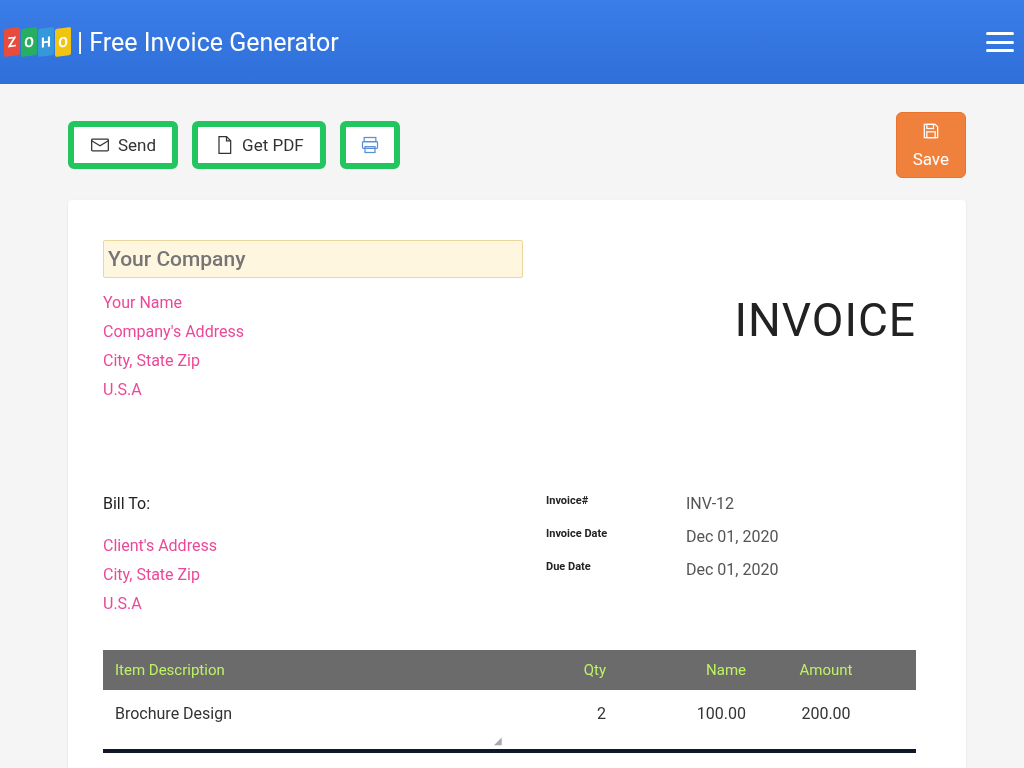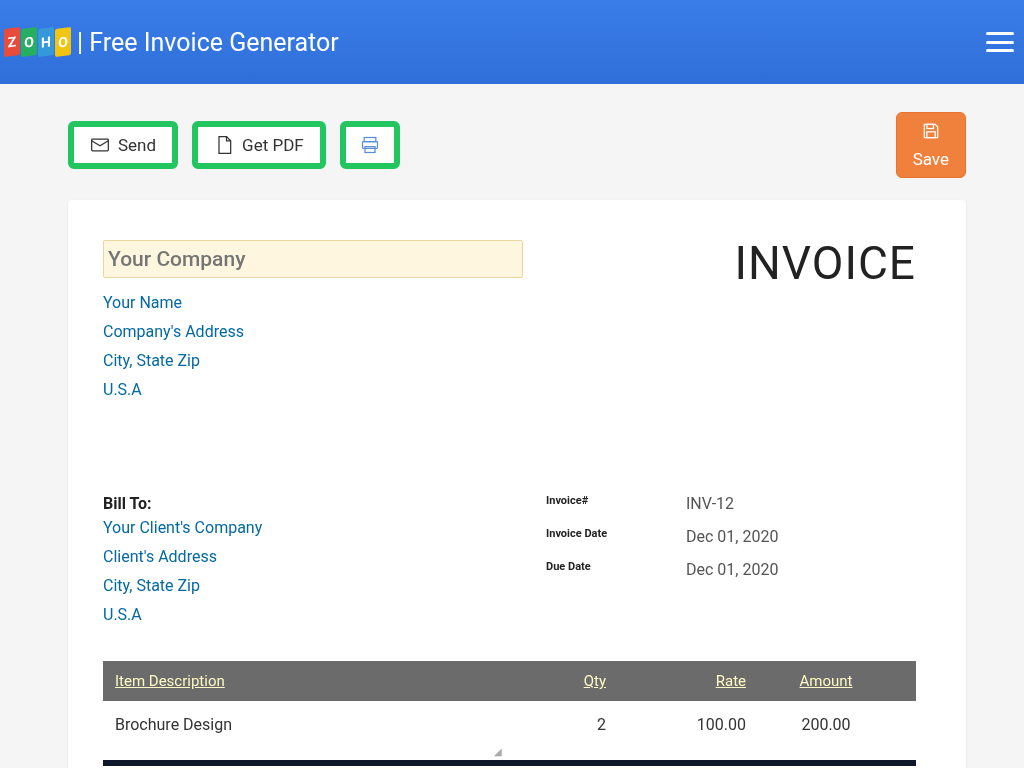--- a/index.html
+++ b/index.html
@@ -110,60 +110,61 @@
       background: #fff;
       margin: 22px 58px 0 68px;
       border-radius: 4px;
       padding: 40px 50px 0 35px;
       box-shadow: 0 1px 3px rgba(0,0,0,0.08);
       height: 600px;
     }
     .invoice-top {
       display: flex;
       justify-content: space-between;
-      align-items: flex-start;
+      align-items: center;
     }
     .company-block {
       width: 420px;
     }
     .company-name-input {
       width: 100%;
       background: #fff6e0;
       border: 1px solid #e8d89c;
       padding: 6px 4px;
       font-size: 21px;
       color: #999;
       font-weight: 500;
       border-radius: 2px;
       margin-bottom: 10px;
     }
     .company-line {
-      color: #0369a1;
+      color: #ec4899;
       font-size: 16px;
       padding: 5px 0;
     }
     .invoice-title {
       font-size: 46px;
       font-weight: 400;
       color: #222;
       letter-spacing: 1px;
       margin-top: -4px;
     }
     .bill-meta-row {
       display: flex;
       margin-top: 90px;
       gap: 40px;
     }
     .bill-to-block {
       flex: 1;
     }
     .bill-to-label {
-      font-weight: 700;
+      font-weight: 400;
       font-size: 16px;
       color: #222;
+      margin-bottom: 18px;
     }
     .meta-block {
       width: 370px;
     }
     .meta-row {
       display: flex;
       margin-bottom: 14px;
     }
     .meta-label {
       width: 140px;
@@ -174,34 +175,33 @@
     .meta-value {
       color: #555;
       font-size: 16px;
     }
     .items-table {
       margin-top: 32px;
       width: 100%;
     }
     .table-header {
       background: #6b6b6b;
-      color: #fef9c3;
+      color: #bef264;
       display: flex;
       padding: 11px 10px;
       font-size: 15px;
-      text-decoration: underline;
     }
     .col-desc { flex: 1.8; padding-left: 2px; }
     .col-qty { width: 120px; text-align: right; padding-right: 20px; }
     .col-rate { width: 140px; text-align: right; padding-right: 20px; }
     .col-amount { width: 140px; text-align: center; padding-right: 20px; }
     .table-row {
       display: flex;
       padding: 14px 10px 26px 10px;
-      border-bottom: 6px solid #0f172a;
+      border-bottom: 4px solid #0f172a;
       font-size: 16px;
       color: #333;
       position: relative;
     }
     .table-row .col-desc {
       position: relative;
     }
     .resize-handle {
       position: absolute;
       right: 4px;
@@ -277,21 +277,20 @@
       <div class="company-line">Company's Address</div>
       <div class="company-line">City, State Zip</div>
       <div class="company-line">U.S.A</div>
     </div>
     <div class="invoice-title">INVOICE</div>
   </div>
 
   <div class="bill-meta-row">
     <div class="bill-to-block">
       <div class="bill-to-label">Bill To:</div>
-      <div class="company-line">Your Client's Company</div>
       <div class="company-line">Client's Address</div>
       <div class="company-line">City, State Zip</div>
       <div class="company-line">U.S.A</div>
     </div>
     <div class="meta-block">
       <div class="meta-row">
         <div class="meta-label">Invoice#</div>
         <div class="meta-value">INV-12</div>
       </div>
       <div class="meta-row">
@@ -302,21 +301,21 @@
         <div class="meta-label">Due Date</div>
         <div class="meta-value">Dec 01, 2020</div>
       </div>
     </div>
   </div>
 
   <div class="items-table">
     <div class="table-header">
       <div class="col-desc">Item Description</div>
       <div class="col-qty">Qty</div>
-      <div class="col-rate">Rate</div>
+      <div class="col-rate">Name</div>
       <div class="col-amount">Amount</div>
     </div>
     <div class="table-row">
       <div class="col-desc">
         <span>Brochure Design</span>
         <span class="resize-handle">◢</span>
       </div>
       <div class="col-qty">2</div>
       <div class="col-rate">100.00</div>
       <div class="col-amount">200.00</div>

